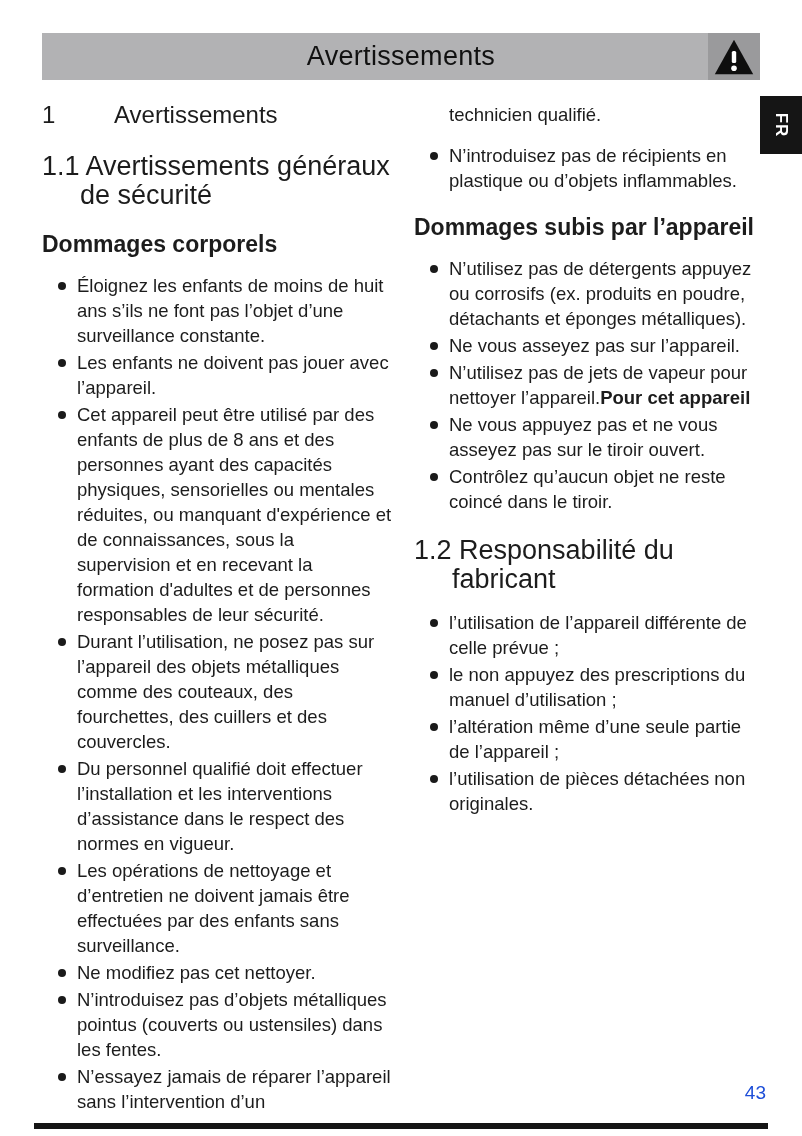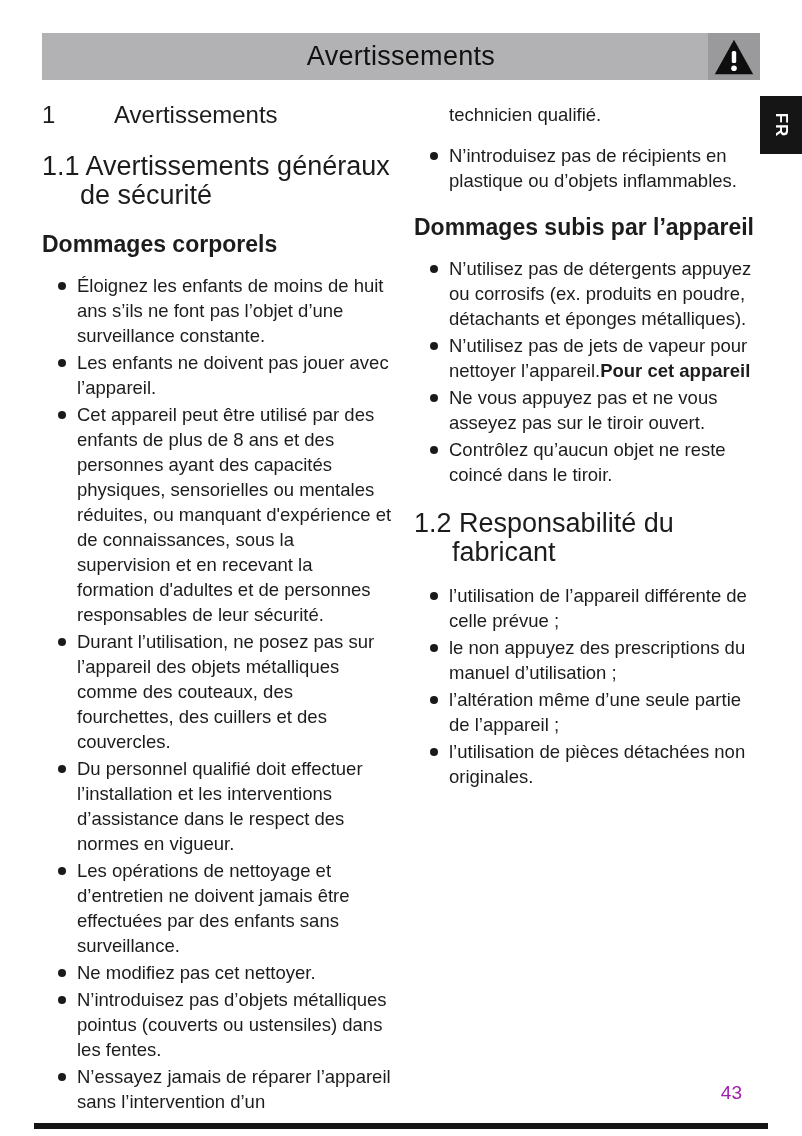--- a/index.html
+++ b/index.html
@@ -89,22 +89,22 @@
     background: #1a1a1a;
   }
 
   p.cont { margin: 12px 0 2px 0; padding-left: 35px; }
   p.intro { margin: 6px 0 8px 0; text-align: justify; }
 
   strong.inline-bold { font-weight: 700; }
 
   
   .page-num {
-    position: absolute; right: 60px; bottom: 32px;
-    font-size: 19px; color: #a21caf;
+    position: absolute; right: 36px; bottom: 32px;
+    font-size: 19px; color: #1d4ed8;
   }
   .bottom-bar {
     position: absolute; left: 34px; right: 34px; bottom: 7px;
     height: 6px; background: #151515;
   }
 </style>
 </head>
 <body>
 
 <div class="page">
@@ -153,20 +153,21 @@
       <p class="cont">technicien qualifié.</p>
 
       <ul class="bullets">
         <li>N’introduisez pas de récipients en plastique ou d’objets inflammables.</li>
       </ul>
 
       <h3 class="sub">Dommages subis par l’appareil</h3>
 
       <ul class="bullets">
         <li>N’utilisez pas de détergents appuyez ou corrosifs (ex. produits en poudre, détachants et éponges métalliques).</li>
+        <li>Ne vous asseyez pas sur l’appareil.</li>
         <li>
           <span>N’utilisez pas de jets de vapeur pour nettoyer l’appareil.</span><strong class="inline-bold">Pour cet appareil</strong>
         </li>
         <li>Ne vous appuyez pas et ne vous asseyez pas sur le tiroir ouvert.</li>
         <li>Contrôlez qu’aucun objet ne reste coincé dans le tiroir.</li>
       </ul>
 
       <h2 class="h2">1.2 Responsabilité du fabricant</h2>
 
 

